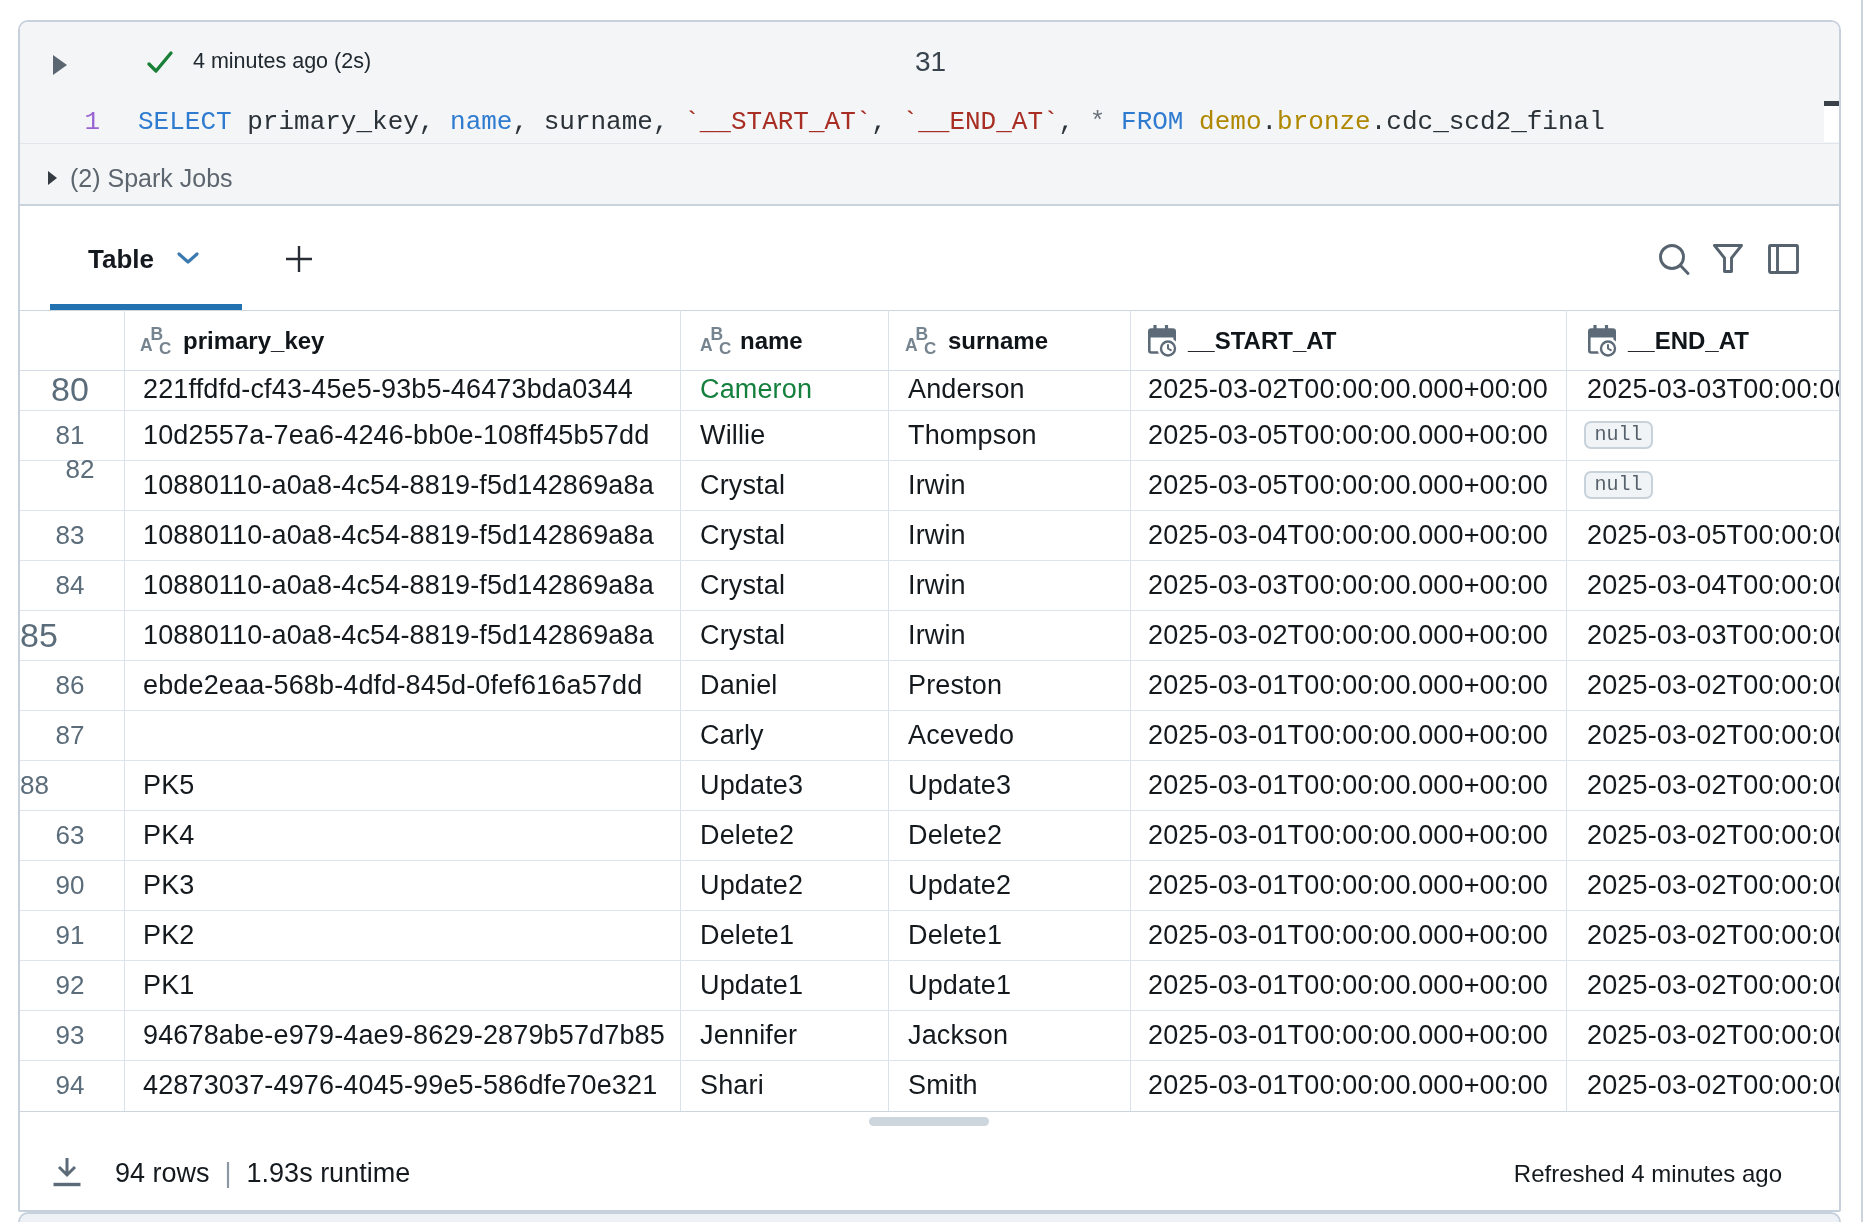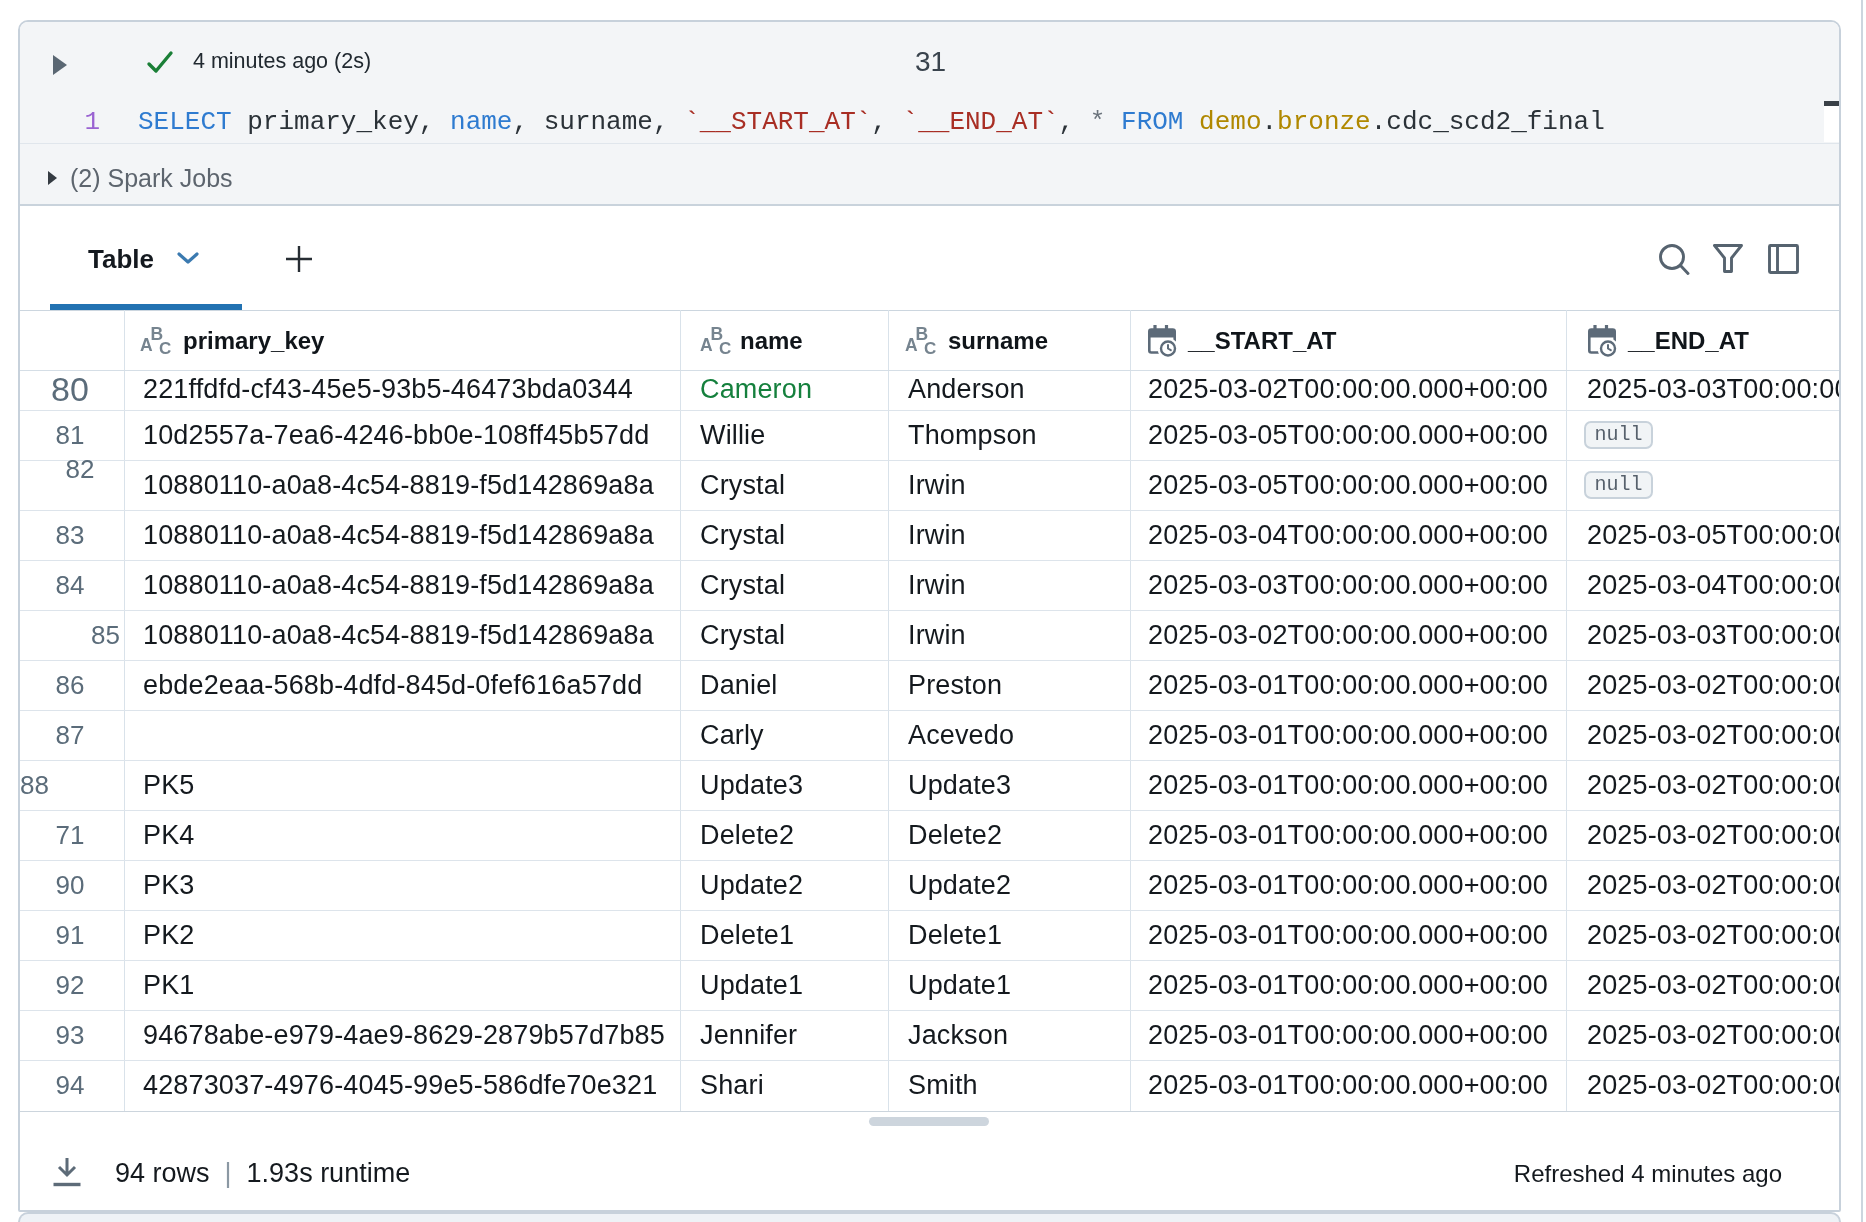--- a/index.html
+++ b/index.html
@@ -125,21 +125,21 @@
 <div class="abs txt" style="left:680px;top:210px;font-size:27px;line-height:31px;letter-spacing:0.15px;color:#14191e;">Crystal</div>
 <div class="abs txt" style="left:888px;top:210px;font-size:27px;line-height:31px;letter-spacing:0.15px;color:#14191e;">Irwin</div>
 <div class="abs txt" style="left:1128px;top:210px;font-size:27px;line-height:31px;letter-spacing:0.15px;color:#14191e;">2025-03-04T00:00:00.000+00:00</div>
 <div class="abs txt" style="left:1567px;top:210px;font-size:27px;line-height:31px;letter-spacing:0.15px;color:#14191e;">2025-03-05T00:00:00.000+00:00</div>
 <div class="abs txt" style="left:0;top:260px;width:100px;text-align:center;font-size:26px;line-height:31px;color:#5b6c7a;">84</div>
 <div class="abs txt" style="left:123px;top:260px;font-size:27px;line-height:31px;letter-spacing:0.15px;color:#14191e;">10880110-a0a8-4c54-8819-f5d142869a8a</div>
 <div class="abs txt" style="left:680px;top:260px;font-size:27px;line-height:31px;letter-spacing:0.15px;color:#14191e;">Crystal</div>
 <div class="abs txt" style="left:888px;top:260px;font-size:27px;line-height:31px;letter-spacing:0.15px;color:#14191e;">Irwin</div>
 <div class="abs txt" style="left:1128px;top:260px;font-size:27px;line-height:31px;letter-spacing:0.15px;color:#14191e;">2025-03-03T00:00:00.000+00:00</div>
 <div class="abs txt" style="left:1567px;top:260px;font-size:27px;line-height:31px;letter-spacing:0.15px;color:#14191e;">2025-03-04T00:00:00.000+00:00</div>
-<div class="abs txt" style="left:0;top:310px;width:100px;text-align:right;font-size:26px;line-height:31px;color:#5b6c7a;">85</div>
+<div class="abs txt" style="left:0;top:310px;width:100px;text-align:left;font-size:34px;line-height:31px;color:#5b6c7a;">85</div>
 <div class="abs txt" style="left:123px;top:310px;font-size:27px;line-height:31px;letter-spacing:0.15px;color:#14191e;">10880110-a0a8-4c54-8819-f5d142869a8a</div>
 <div class="abs txt" style="left:680px;top:310px;font-size:27px;line-height:31px;letter-spacing:0.15px;color:#14191e;">Crystal</div>
 <div class="abs txt" style="left:888px;top:310px;font-size:27px;line-height:31px;letter-spacing:0.15px;color:#14191e;">Irwin</div>
 <div class="abs txt" style="left:1128px;top:310px;font-size:27px;line-height:31px;letter-spacing:0.15px;color:#14191e;">2025-03-02T00:00:00.000+00:00</div>
 <div class="abs txt" style="left:1567px;top:310px;font-size:27px;line-height:31px;letter-spacing:0.15px;color:#14191e;">2025-03-03T00:00:00.000+00:00</div>
 <div class="abs txt" style="left:0;top:360px;width:100px;text-align:center;font-size:26px;line-height:31px;color:#5b6c7a;">86</div>
 <div class="abs txt" style="left:123px;top:360px;font-size:27px;line-height:31px;letter-spacing:0.15px;color:#14191e;">ebde2eaa-568b-4dfd-845d-0fef616a57dd</div>
 <div class="abs txt" style="left:680px;top:360px;font-size:27px;line-height:31px;letter-spacing:0.15px;color:#14191e;">Daniel</div>
 <div class="abs txt" style="left:888px;top:360px;font-size:27px;line-height:31px;letter-spacing:0.15px;color:#14191e;">Preston</div>
 <div class="abs txt" style="left:1128px;top:360px;font-size:27px;line-height:31px;letter-spacing:0.15px;color:#14191e;">2025-03-01T00:00:00.000+00:00</div>
@@ -148,21 +148,21 @@
 <div class="abs txt" style="left:680px;top:410px;font-size:27px;line-height:31px;letter-spacing:0.15px;color:#14191e;">Carly</div>
 <div class="abs txt" style="left:888px;top:410px;font-size:27px;line-height:31px;letter-spacing:0.15px;color:#14191e;">Acevedo</div>
 <div class="abs txt" style="left:1128px;top:410px;font-size:27px;line-height:31px;letter-spacing:0.15px;color:#14191e;">2025-03-01T00:00:00.000+00:00</div>
 <div class="abs txt" style="left:1567px;top:410px;font-size:27px;line-height:31px;letter-spacing:0.15px;color:#14191e;">2025-03-02T00:00:00.000+00:00</div>
 <div class="abs txt" style="left:0;top:460px;width:100px;text-align:left;font-size:26px;line-height:31px;color:#5b6c7a;">88</div>
 <div class="abs txt" style="left:123px;top:460px;font-size:27px;line-height:31px;letter-spacing:0.15px;color:#14191e;">PK5</div>
 <div class="abs txt" style="left:680px;top:460px;font-size:27px;line-height:31px;letter-spacing:0.15px;color:#14191e;">Update3</div>
 <div class="abs txt" style="left:888px;top:460px;font-size:27px;line-height:31px;letter-spacing:0.15px;color:#14191e;">Update3</div>
 <div class="abs txt" style="left:1128px;top:460px;font-size:27px;line-height:31px;letter-spacing:0.15px;color:#14191e;">2025-03-01T00:00:00.000+00:00</div>
 <div class="abs txt" style="left:1567px;top:460px;font-size:27px;line-height:31px;letter-spacing:0.15px;color:#14191e;">2025-03-02T00:00:00.000+00:00</div>
-<div class="abs txt" style="left:0;top:510px;width:100px;text-align:center;font-size:26px;line-height:31px;color:#5b6c7a;">71</div>
+<div class="abs txt" style="left:0;top:510px;width:100px;text-align:center;font-size:26px;line-height:31px;color:#5b6c7a;">63</div>
 <div class="abs txt" style="left:123px;top:510px;font-size:27px;line-height:31px;letter-spacing:0.15px;color:#14191e;">PK4</div>
 <div class="abs txt" style="left:680px;top:510px;font-size:27px;line-height:31px;letter-spacing:0.15px;color:#14191e;">Delete2</div>
 <div class="abs txt" style="left:888px;top:510px;font-size:27px;line-height:31px;letter-spacing:0.15px;color:#14191e;">Delete2</div>
 <div class="abs txt" style="left:1128px;top:510px;font-size:27px;line-height:31px;letter-spacing:0.15px;color:#14191e;">2025-03-01T00:00:00.000+00:00</div>
 <div class="abs txt" style="left:1567px;top:510px;font-size:27px;line-height:31px;letter-spacing:0.15px;color:#14191e;">2025-03-02T00:00:00.000+00:00</div>
 <div class="abs txt" style="left:0;top:560px;width:100px;text-align:center;font-size:26px;line-height:31px;color:#5b6c7a;">90</div>
 <div class="abs txt" style="left:123px;top:560px;font-size:27px;line-height:31px;letter-spacing:0.15px;color:#14191e;">PK3</div>
 <div class="abs txt" style="left:680px;top:560px;font-size:27px;line-height:31px;letter-spacing:0.15px;color:#14191e;">Update2</div>
 <div class="abs txt" style="left:888px;top:560px;font-size:27px;line-height:31px;letter-spacing:0.15px;color:#14191e;">Update2</div>
 <div class="abs txt" style="left:1128px;top:560px;font-size:27px;line-height:31px;letter-spacing:0.15px;color:#14191e;">2025-03-01T00:00:00.000+00:00</div>

